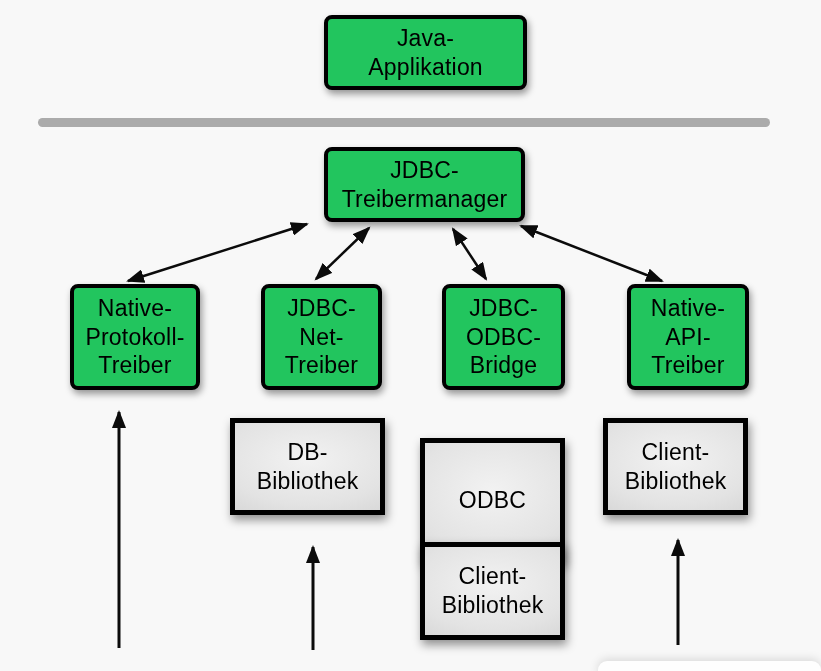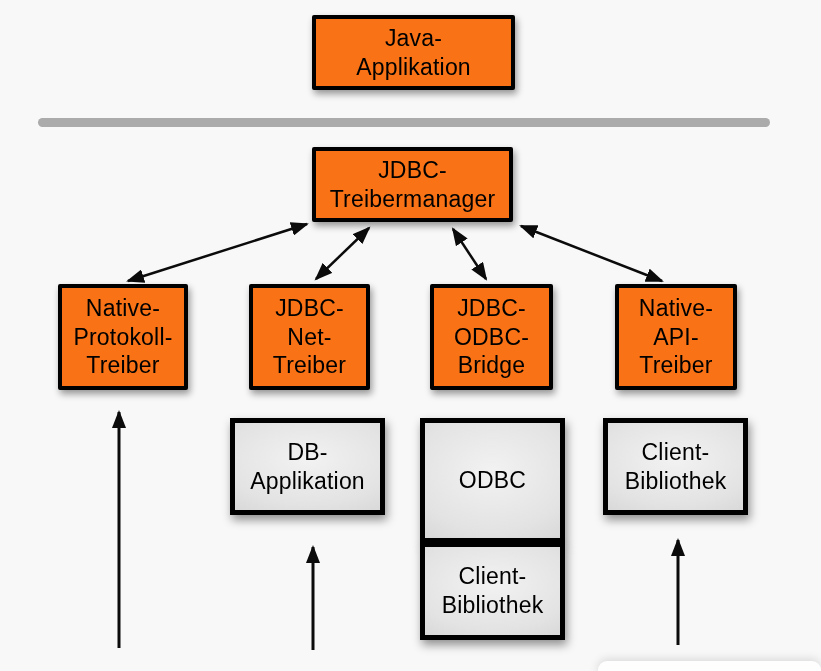--- a/index.html
+++ b/index.html
@@ -8,22 +8,23 @@
     overflow:hidden; font-family:"Liberation Sans","DejaVu Sans",sans-serif;
   }
   .arrows { position:absolute; left:0; top:0; pointer-events:none; }
   .node {
     position:absolute; box-sizing:border-box;
     display:flex; align-items:center; justify-content:center;
     text-align:center; white-space:pre-line; color:#000;
     font-size:23px; letter-spacing:0.2px; line-height:1.24;
   }
   .rounded {
-    background:#f97316; border:4px solid #000; border-radius:2px;
+    background:#22c55e; border:4px solid #000; border-radius:8px;
     box-shadow:2px 4px 7px rgba(0,0,0,0.40);
+    margin-left:12px;
   }
   .gray {
     border:5px solid #000; border-radius:0;
     background:radial-gradient(ellipse 130% 115% at 50% 42%, #f2f2f2 0%, #e3e3e3 45%, #c4c4c4 100%);
     box-shadow:2px 5px 9px rgba(0,0,0,0.42);
   }
   .api-label {
     position:absolute; left:560px; top:78px; width:210px;
     font-size:27px; color:#000; text-align:right; letter-spacing:0.3px;
   }
@@ -77,23 +78,23 @@
 
   <div class="node rounded" style="left:430px; top:284px; width:123px; height:106px;">JDBC-
 ODBC-
 Bridge</div>
 
   <div class="node rounded" style="left:615px; top:284px; width:122px; height:106px;">Native-
 API-
 Treiber</div>
 
   <div class="node gray" style="left:230px; top:418px; width:155px; height:97px;">DB-
-Applikation</div>
+Bibliothek</div>
 
-  <div class="node gray" style="left:420px; top:418px; width:145px; height:125px;">ODBC</div>
+  <div class="node gray" style="left:420px; top:438px; width:145px; height:125px;">ODBC</div>
 
   <div class="node gray" style="left:603px; top:418px; width:145px; height:97px;">Client-
 Bibliothek</div>
 
   <div class="node gray" style="left:420px; top:542px; width:145px; height:98px;">Client-
 Bibliothek</div>
 
   <div class="peek"></div>
 
 </div>

